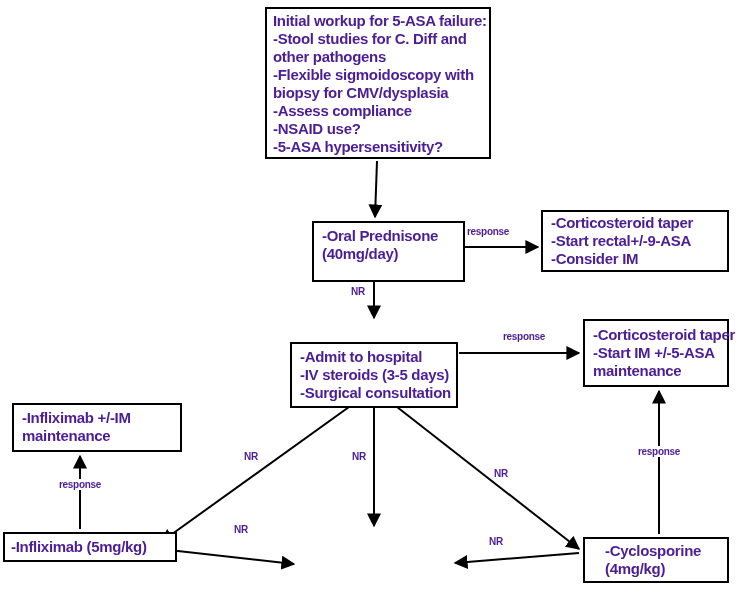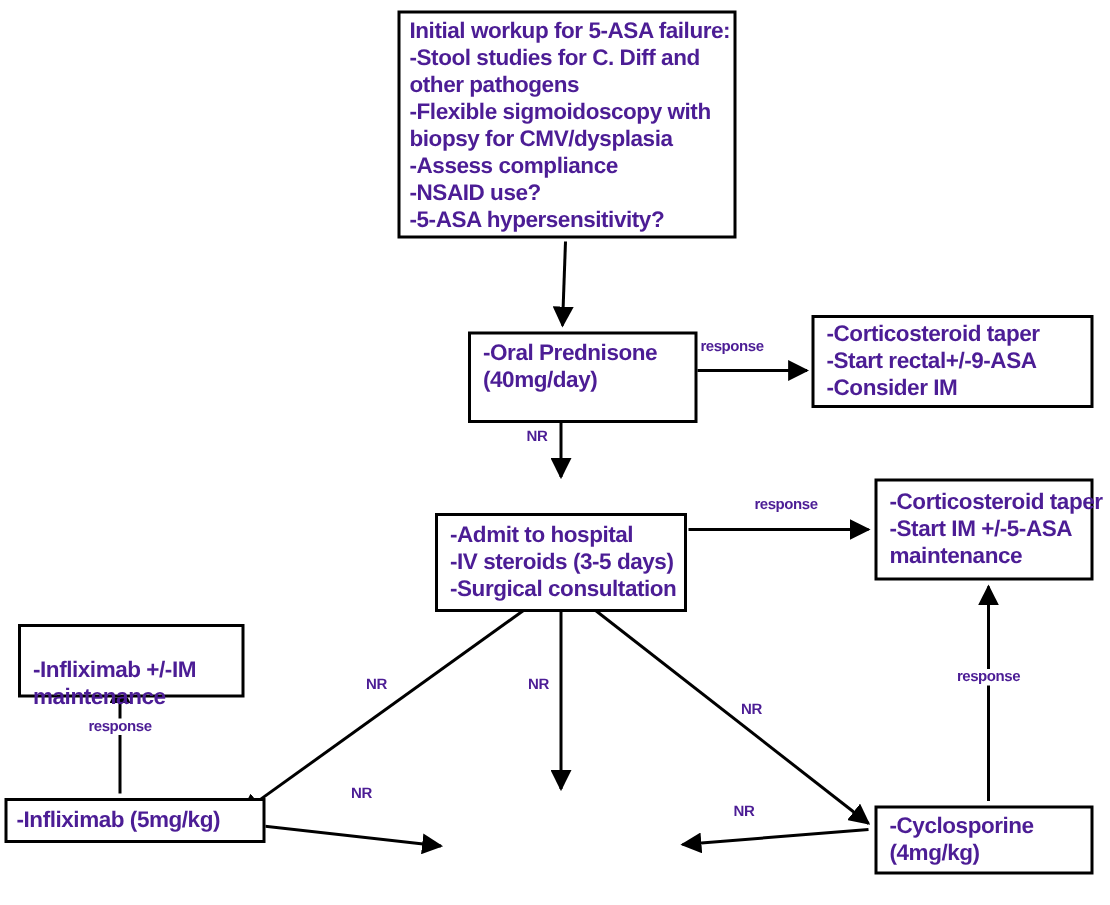--- a/index.html
+++ b/index.html
@@ -88,31 +88,31 @@
     <div class="bl">-IV steroids (3-5 days)</div>
     <div class="bl">-Surgical consultation</div>
   </div>
 
   <div class="box" style="left:583px;top:319px;width:146px;height:68px;padding:5px 8px;">
     <div class="bl">-Corticosteroid taper</div>
     <div class="bl">-Start IM +/-5-ASA</div>
     <div class="bl">maintenance</div>
   </div>
 
-  <div class="box" style="left:12px;top:416px;width:151px;height:49px;padding:20px 8px;">
+  <div class="box" style="left:12px;top:403px;width:170px;height:49px;padding:4px 8px;">
     <div class="bl">-Infliximab +/-IM</div>
     <div class="bl">maintenance</div>
   </div>
 
   <div class="box" style="left:3px;top:532px;width:174px;height:30px;padding:4px 6px;">
     <div class="bl">-Infliximab (5mg/kg)</div>
   </div>
 
 
-  <div class="box" style="left:583px;top:537px;width:146px;height:46px;padding:3px 8px;">
+  <div class="box" style="left:583px;top:537px;width:146px;height:46px;padding:3px 20px;">
     <div class="bl">-Cyclosporine</div>
     <div class="bl">(4mg/kg)</div>
   </div>
 
   <span class="elabel" style="left:488px;top:226px;">response</span>
   <span class="elabel" style="left:358px;top:286px;">NR</span>
   <span class="elabel" style="left:524px;top:331px;">response</span>
   <span class="elabel" style="left:251px;top:451px;">NR</span>
   <span class="elabel" style="left:359px;top:451px;">NR</span>
   <span class="elabel" style="left:501px;top:468px;">NR</span>

